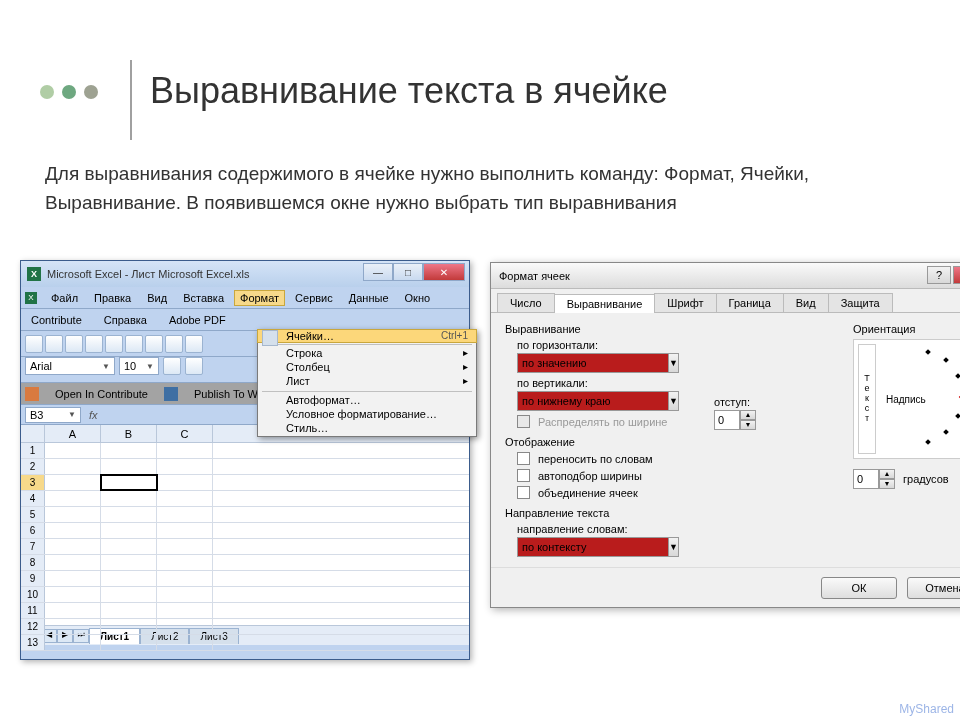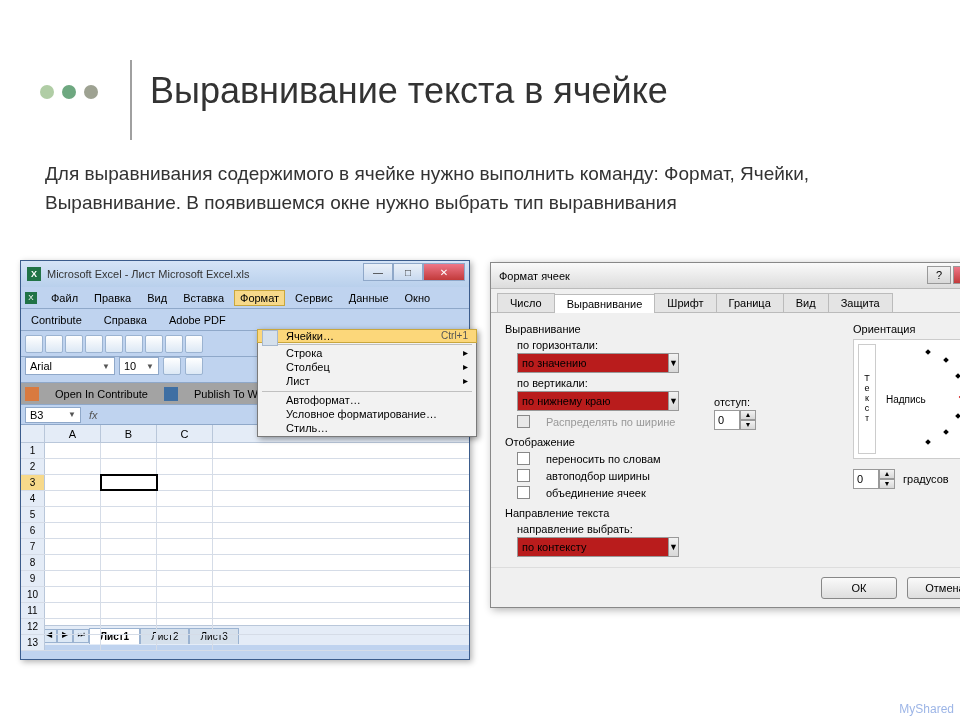--- a/index.html
+++ b/index.html
@@ -87,21 +87,21 @@
   .dlg-body { padding: 10px 14px; background: #f0f0f0; display: flex; gap: 12px; }
   .dlg-left { flex: 1; }
   .dlg-right { width: 130px; }
   
   .grp-label { font-size: 11px; margin-bottom: 4px; }
   .sub-label { font-size: 11px; margin: 4px 0 2px 12px; }
   .combo { display: flex; width: 160px; height: 20px; margin-left: 12px; }
   .combo input { flex: 1; border: 1px solid #999; font-size: 11px; padding: 0 4px; background: #b91c1c; }
   .combo .cbtn { width: 18px; border: 1px solid #999; border-left: none; background: linear-gradient(to bottom,#f2f2f2,#d8d8d8); text-align: center; font-size: 9px; line-height: 18px; }
   
-  .chk-row { display: flex; align-items: center; gap: 16px; margin: 4px 0 4px 12px; font-size: 11px; }
+  .chk-row { display: flex; align-items: center; gap: 8px; margin: 4px 0 4px 12px; font-size: 11px; }
   .chk { width: 13px; height: 13px; border: 1px solid #888; background: #fff; }
   .chk.disabled { background: #e8e8e8; }
   .chk-row.disabled { color: #999; }
   
   .indent-box { position: absolute; left: 714px; top: 396px; font-size: 11px; }
   .spin { display: flex; width: 44px; height: 20px; }
   .spin input { width: 26px; border: 1px solid #999; font-size: 11px; padding: 0 3px; text-align: left; }
   .spin .sbtns { display: flex; flex-direction: column; }
   .spin .sbtn { width: 16px; height: 10px; border: 1px solid #999; background: linear-gradient(to bottom,#f2f2f2,#d8d8d8); font-size: 7px; text-align: center; line-height: 8px; }
   
@@ -367,21 +367,21 @@
       <div class="chk-row">
         <div class="chk"></div>
         <span>автоподбор ширины</span>
       </div>
       <div class="chk-row">
         <div class="chk"></div>
         <span>объединение ячеек</span>
       </div>
 
       <div class="grp-label" style="margin-top:8px">Направление текста</div>
-      <div class="sub-label">направление выбрать:</div>
+      <div class="sub-label">направление словам:</div>
       <div class="combo">
         <input readonly="" value="по контексту" style="">
         <div class="cbtn">▼</div>
       </div>
     </div>
     <div class="dlg-right">
       <div class="grp-label">Ориентация</div>
       <div class="orient-box">
         <div class="orient-vert">
           <span>Т</span>

